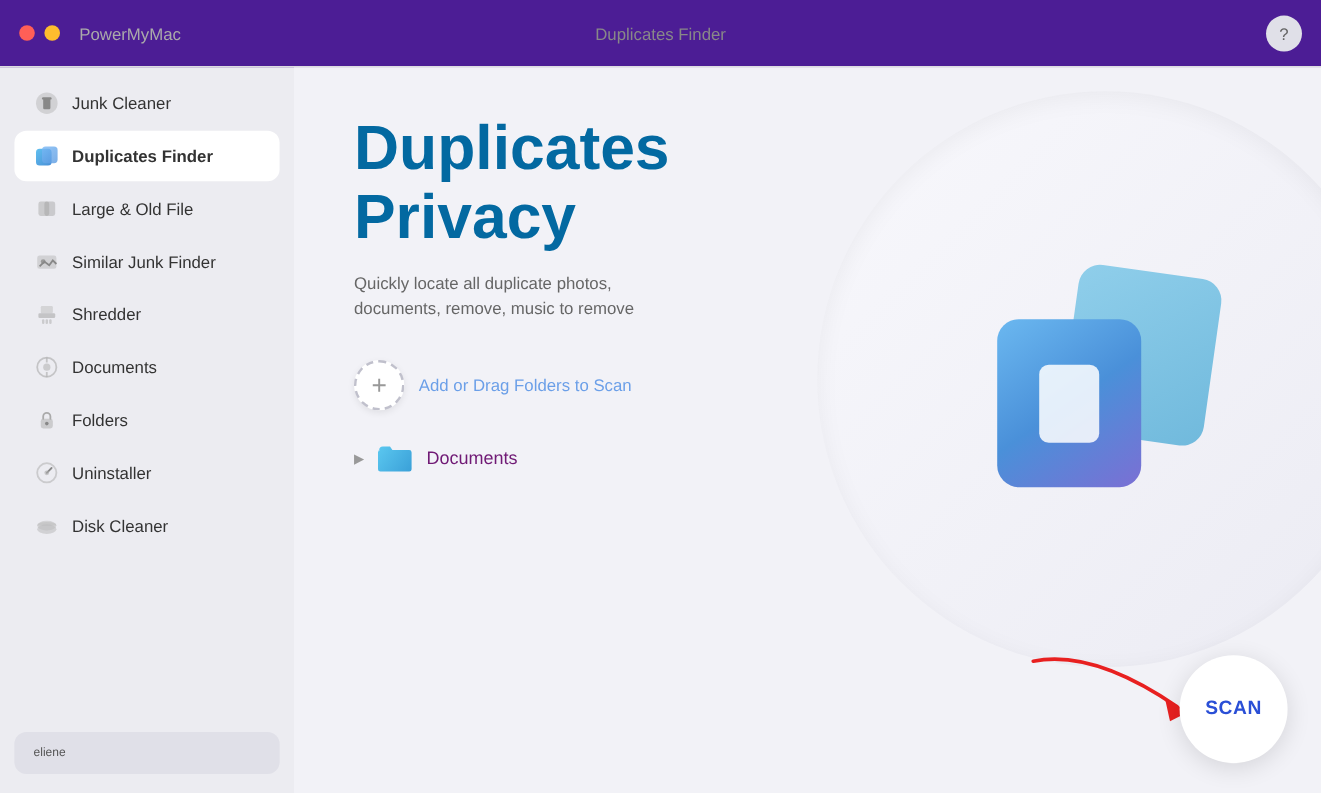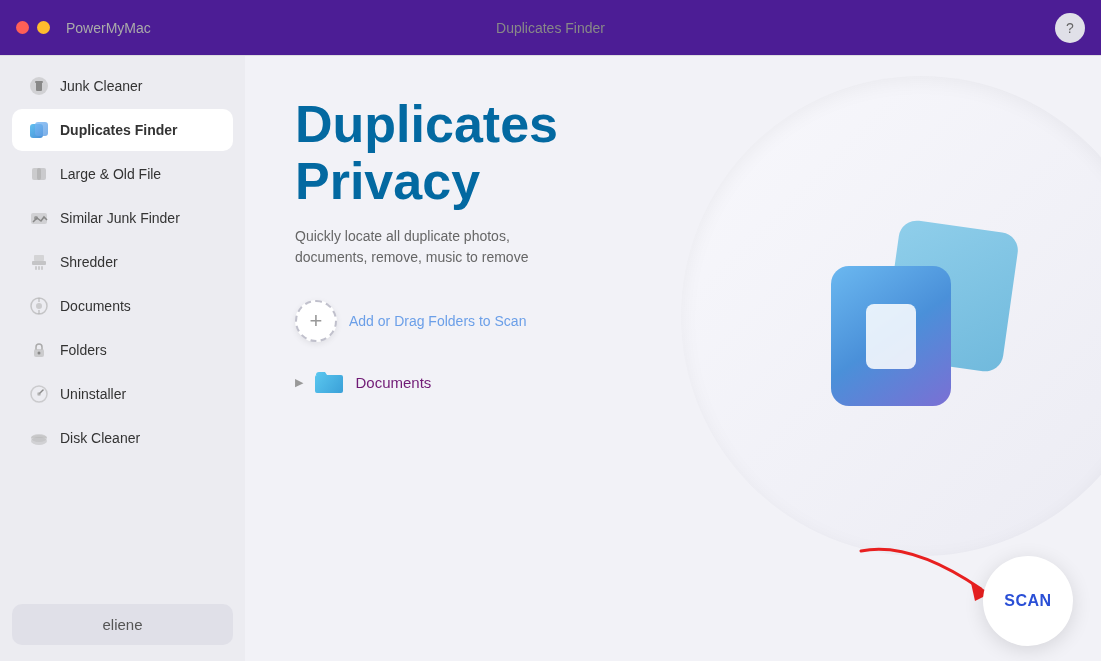--- a/index.html
+++ b/index.html
@@ -102,22 +102,22 @@
       width: 22px;
       height: 22px;
       flex-shrink: 0;
       display: flex;
       align-items: center;
       justify-content: center;
     }
     .sidebar-user {
       margin-top: auto;
       padding: 12px 16px;
-      text-align: center;
-      font-size: 15px;
+      text-align: left;
+      font-size: 10px;
       color: #555;
       background: #e0e0e8;
       border-radius: 10px;
       margin: auto 8px 8px 8px;
       cursor: pointer;
     }
 
     
     .content {
       flex: 1;
@@ -241,21 +241,21 @@
     .dup-card-inner {
       width: 50px;
       height: 65px;
       background: rgba(255,255,255,0.85);
       border-radius: 8px;
     }
 
     
     .scan-btn-wrap {
       position: absolute;
-      bottom: 15px;
+      bottom: 25px;
       right: 28px;
       display: flex;
       align-items: center;
       gap: 0;
     }
     .scan-arrow {
       position: absolute;
       bottom: 50px;
       right: 90px;
       width: 160px;

